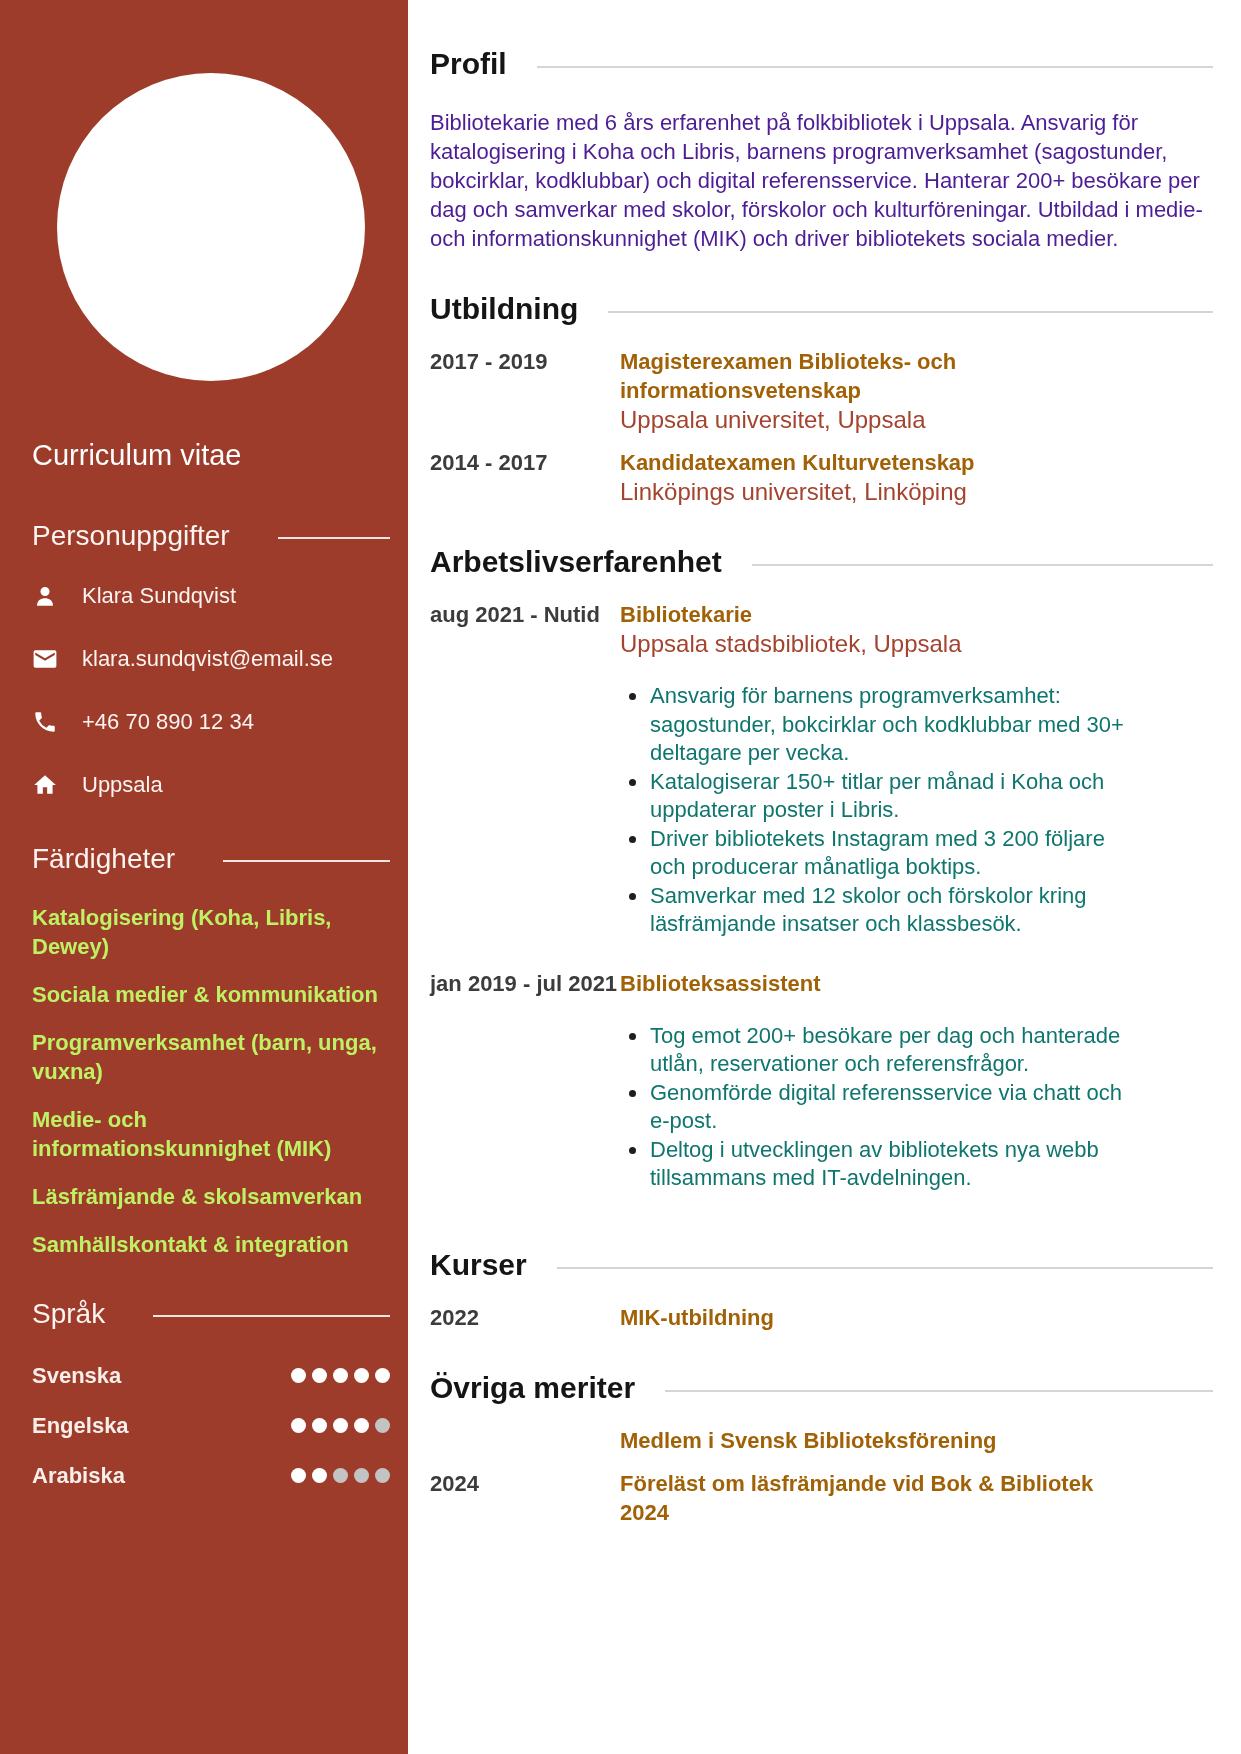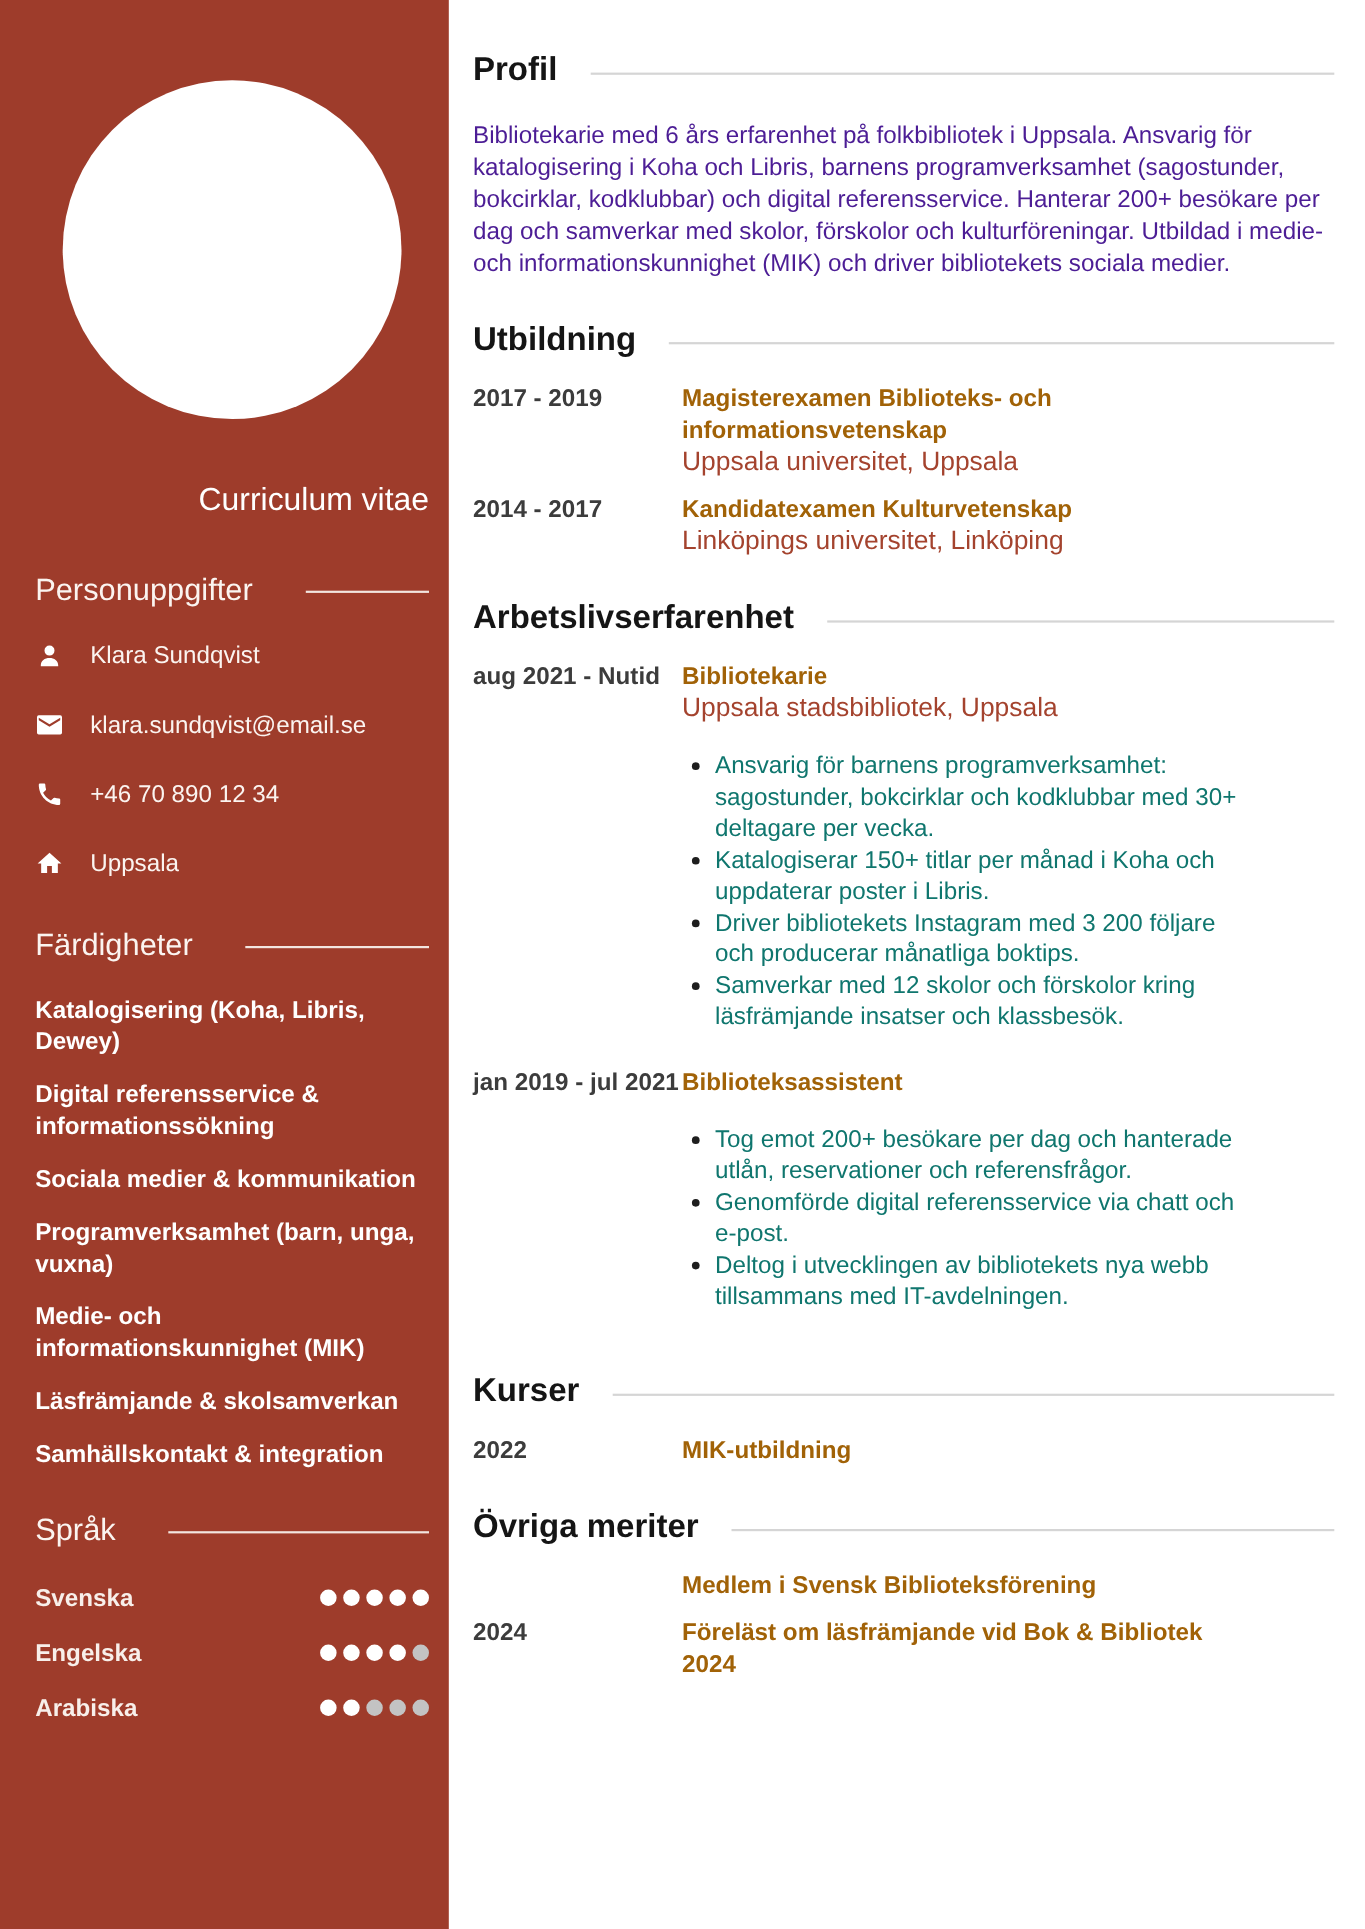--- a/index.html
+++ b/index.html
@@ -7,34 +7,34 @@
     width:1241px;height:1754px;display:flex;background:#ffffff;
     font-family:"Liberation Sans",sans-serif;overflow:hidden;
   }
   
   .sidebar{
     flex:0 0 408px;width:408px;box-sizing:border-box;
     background:#9E3C2B;color:#FBF4F0;
     padding:0 18px 0 32px;
   }
   .photo{width:308px;height:308px;border-radius:50%;background:#ffffff;margin:73px auto 0;}
-  .cv-title{margin-top:56px;text-align:right;font-size:29px;line-height:36px;font-weight:400;color:#FFFFFF;}
+  .cv-title{margin-top:56px;text-align:left;font-size:29px;line-height:36px;font-weight:400;color:#FFFFFF;}
   .side-h{display:flex;align-items:center;font-size:28px;line-height:34px;font-weight:400;color:#FBF4F0;gap:24px;}
   .side-h .side-rule{flex:1;height:2px;background:#F2E6E0;margin-left:24px;margin-top:4px;}
   .side-h.personal{margin-top:46px;}
   .side-h.skills{margin-top:44px;}
   .side-h.languages{margin-top:38px;}
   .contact-list{margin-top:29px;}
   .contact-row{display:flex;align-items:center;margin-bottom:36px;}
   .contact-row:last-child{margin-bottom:0;}
   .contact-row .cicon{flex:0 0 26px;height:26px;margin-right:24px;display:flex;align-items:center;justify-content:center;}
   .contact-row .cicon svg{width:26px;height:26px;fill:#FFFFFF;}
   .contact-text{font-size:22px;line-height:27px;color:#FBF4F0;}
   .skills-list{margin-top:27px;}
-  .skill-item{font-size:22px;line-height:29px;font-weight:700;color:#ffffff;margin-bottom:19px;}
+  .skill-item{font-size:22px;line-height:29px;font-weight:700;color:#bef264;margin-bottom:19px;}
   .skill-item:last-child{margin-bottom:0;}
   .lang-list{margin-top:31px;}
   .lang-row{display:flex;align-items:center;justify-content:space-between;height:27px;margin-bottom:23px;}
   .lang-row:last-child{margin-bottom:0;}
   .lang-name{font-size:22px;line-height:27px;font-weight:700;color:#F8EFEA;}
   .dots{display:flex;gap:6px;}
   .dot{width:15px;height:15px;border-radius:50%;background:#C3C3C3;display:inline-block;}
   .dot.on{background:#FFFFFF;}
   
   .main{flex:1;box-sizing:border-box;padding:46px 28px 0 22px;color:#1C1C1C;}
@@ -100,21 +100,20 @@
         <span class="contact-text">Uppsala</span>
       </div>
     </div>
 
     <div class="side-h skills">
       <span>Färdigheter</span>
       <span class="side-rule"></span>
     </div>
     <div class="skills-list">
       <div class="skill-item">Katalogisering (Koha, Libris, Dewey)</div>
-      <div class="skill-item">Digital referensservice &amp; informationssökning</div>
       <div class="skill-item">Sociala medier &amp; kommunikation</div>
       <div class="skill-item">Programverksamhet (barn, unga, vuxna)</div>
       <div class="skill-item">Medie- och informationskunnighet (MIK)</div>
       <div class="skill-item">Läsfrämjande &amp; skolsamverkan</div>
       <div class="skill-item">Samhällskontakt &amp; integration</div>
     </div>
 
     <div class="side-h languages">
       <span>Språk</span>
       <span class="side-rule"></span>

